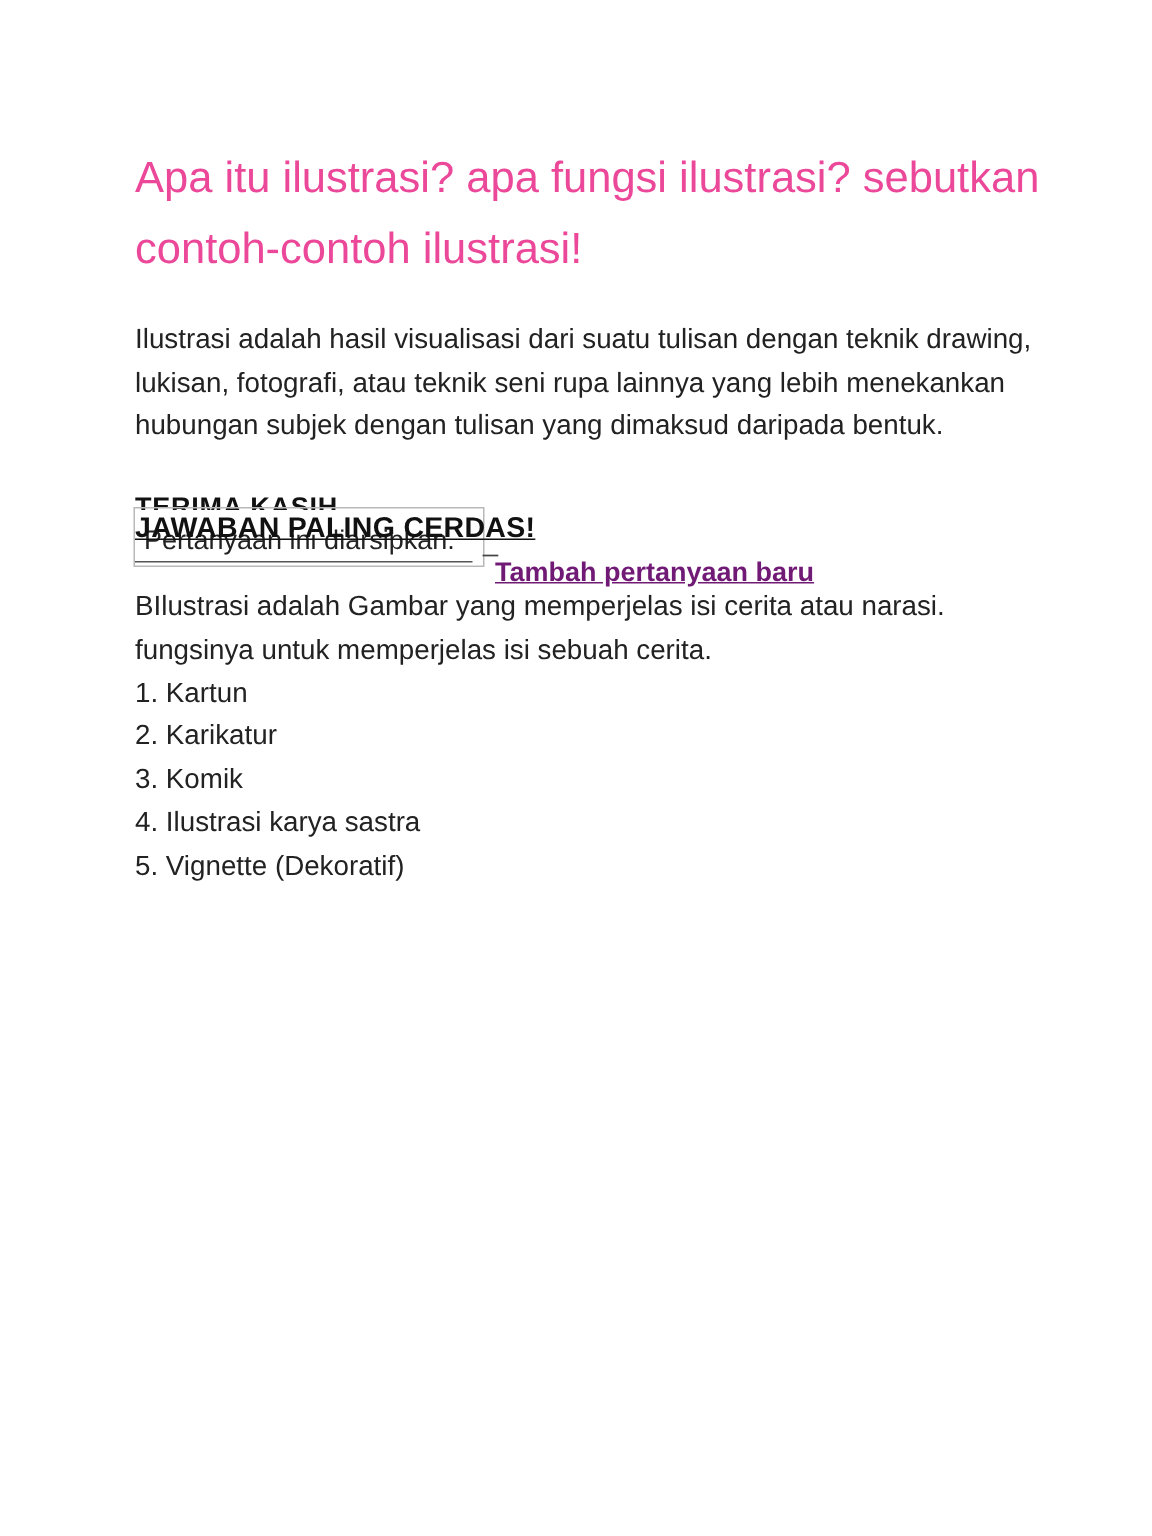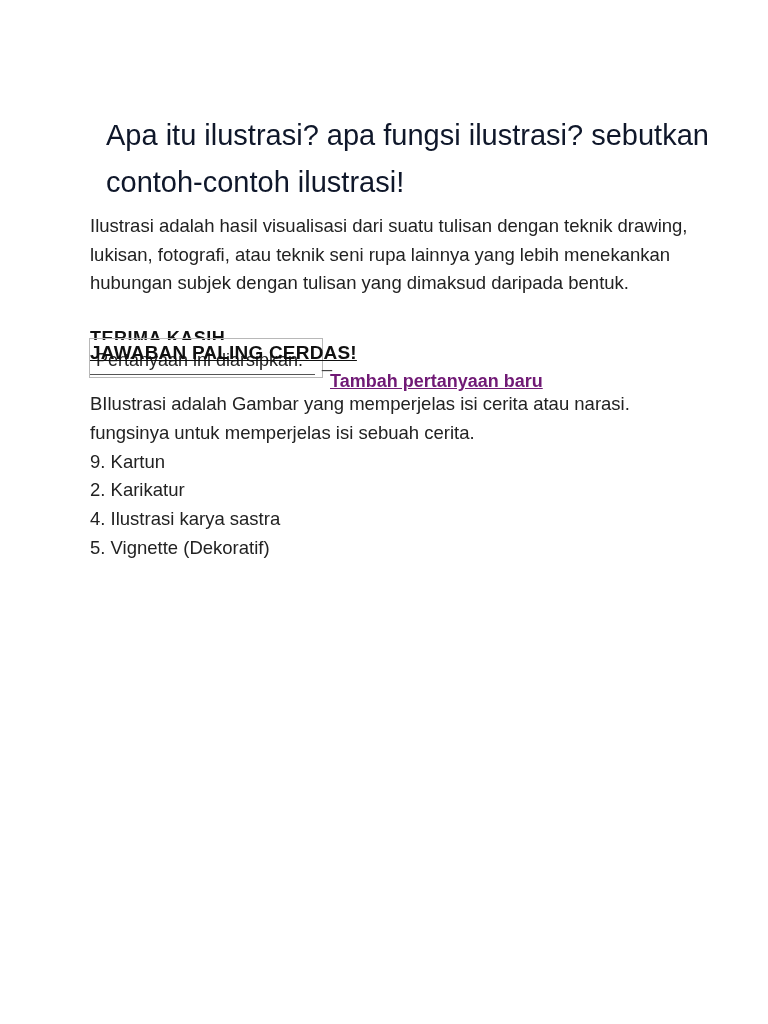--- a/index.html
+++ b/index.html
@@ -22,22 +22,22 @@
     width: 620px;
   }
   .title {
     position: absolute;
     left: 0;
     top: 96px;
     width: 620px;
     font-size: 29px;
     line-height: 47px;
     font-weight: normal;
-    color: #0f172a;
-    margin: 16px;
+    color: #ec4899;
+    margin: 0;
   }
   .answer1 {
     position: absolute;
     left: 0;
     top: 212px;
     width: 620px;
     font-size: 18.5px;
     line-height: 28.5px;
     color: #222;
     margin: 0;
@@ -151,19 +151,20 @@
   <div class="archived-underline"></div>
 
   <div class="best-answer">JAWABAN PALING CERDAS!</div>
 
   <span class="ask-dash">_</span>
   <a class="ask-link">Tambah pertanyaan baru</a>
 
   <div class="answer2">
     <span class="line">BIlustrasi adalah Gambar yang memperjelas isi cerita atau narasi.</span>
     <span class="line">fungsinya untuk memperjelas isi sebuah cerita.</span>
-    <span class="line">9. Kartun</span>
+    <span class="line">1. Kartun</span>
     <span class="line">2. Karikatur</span>
+    <span class="line">3. Komik</span>
     <span class="line">4. Ilustrasi karya sastra</span>
     <span class="line">5. Vignette (Dekoratif)</span>
   </div>
 
 </div>
 
 </body></html>

